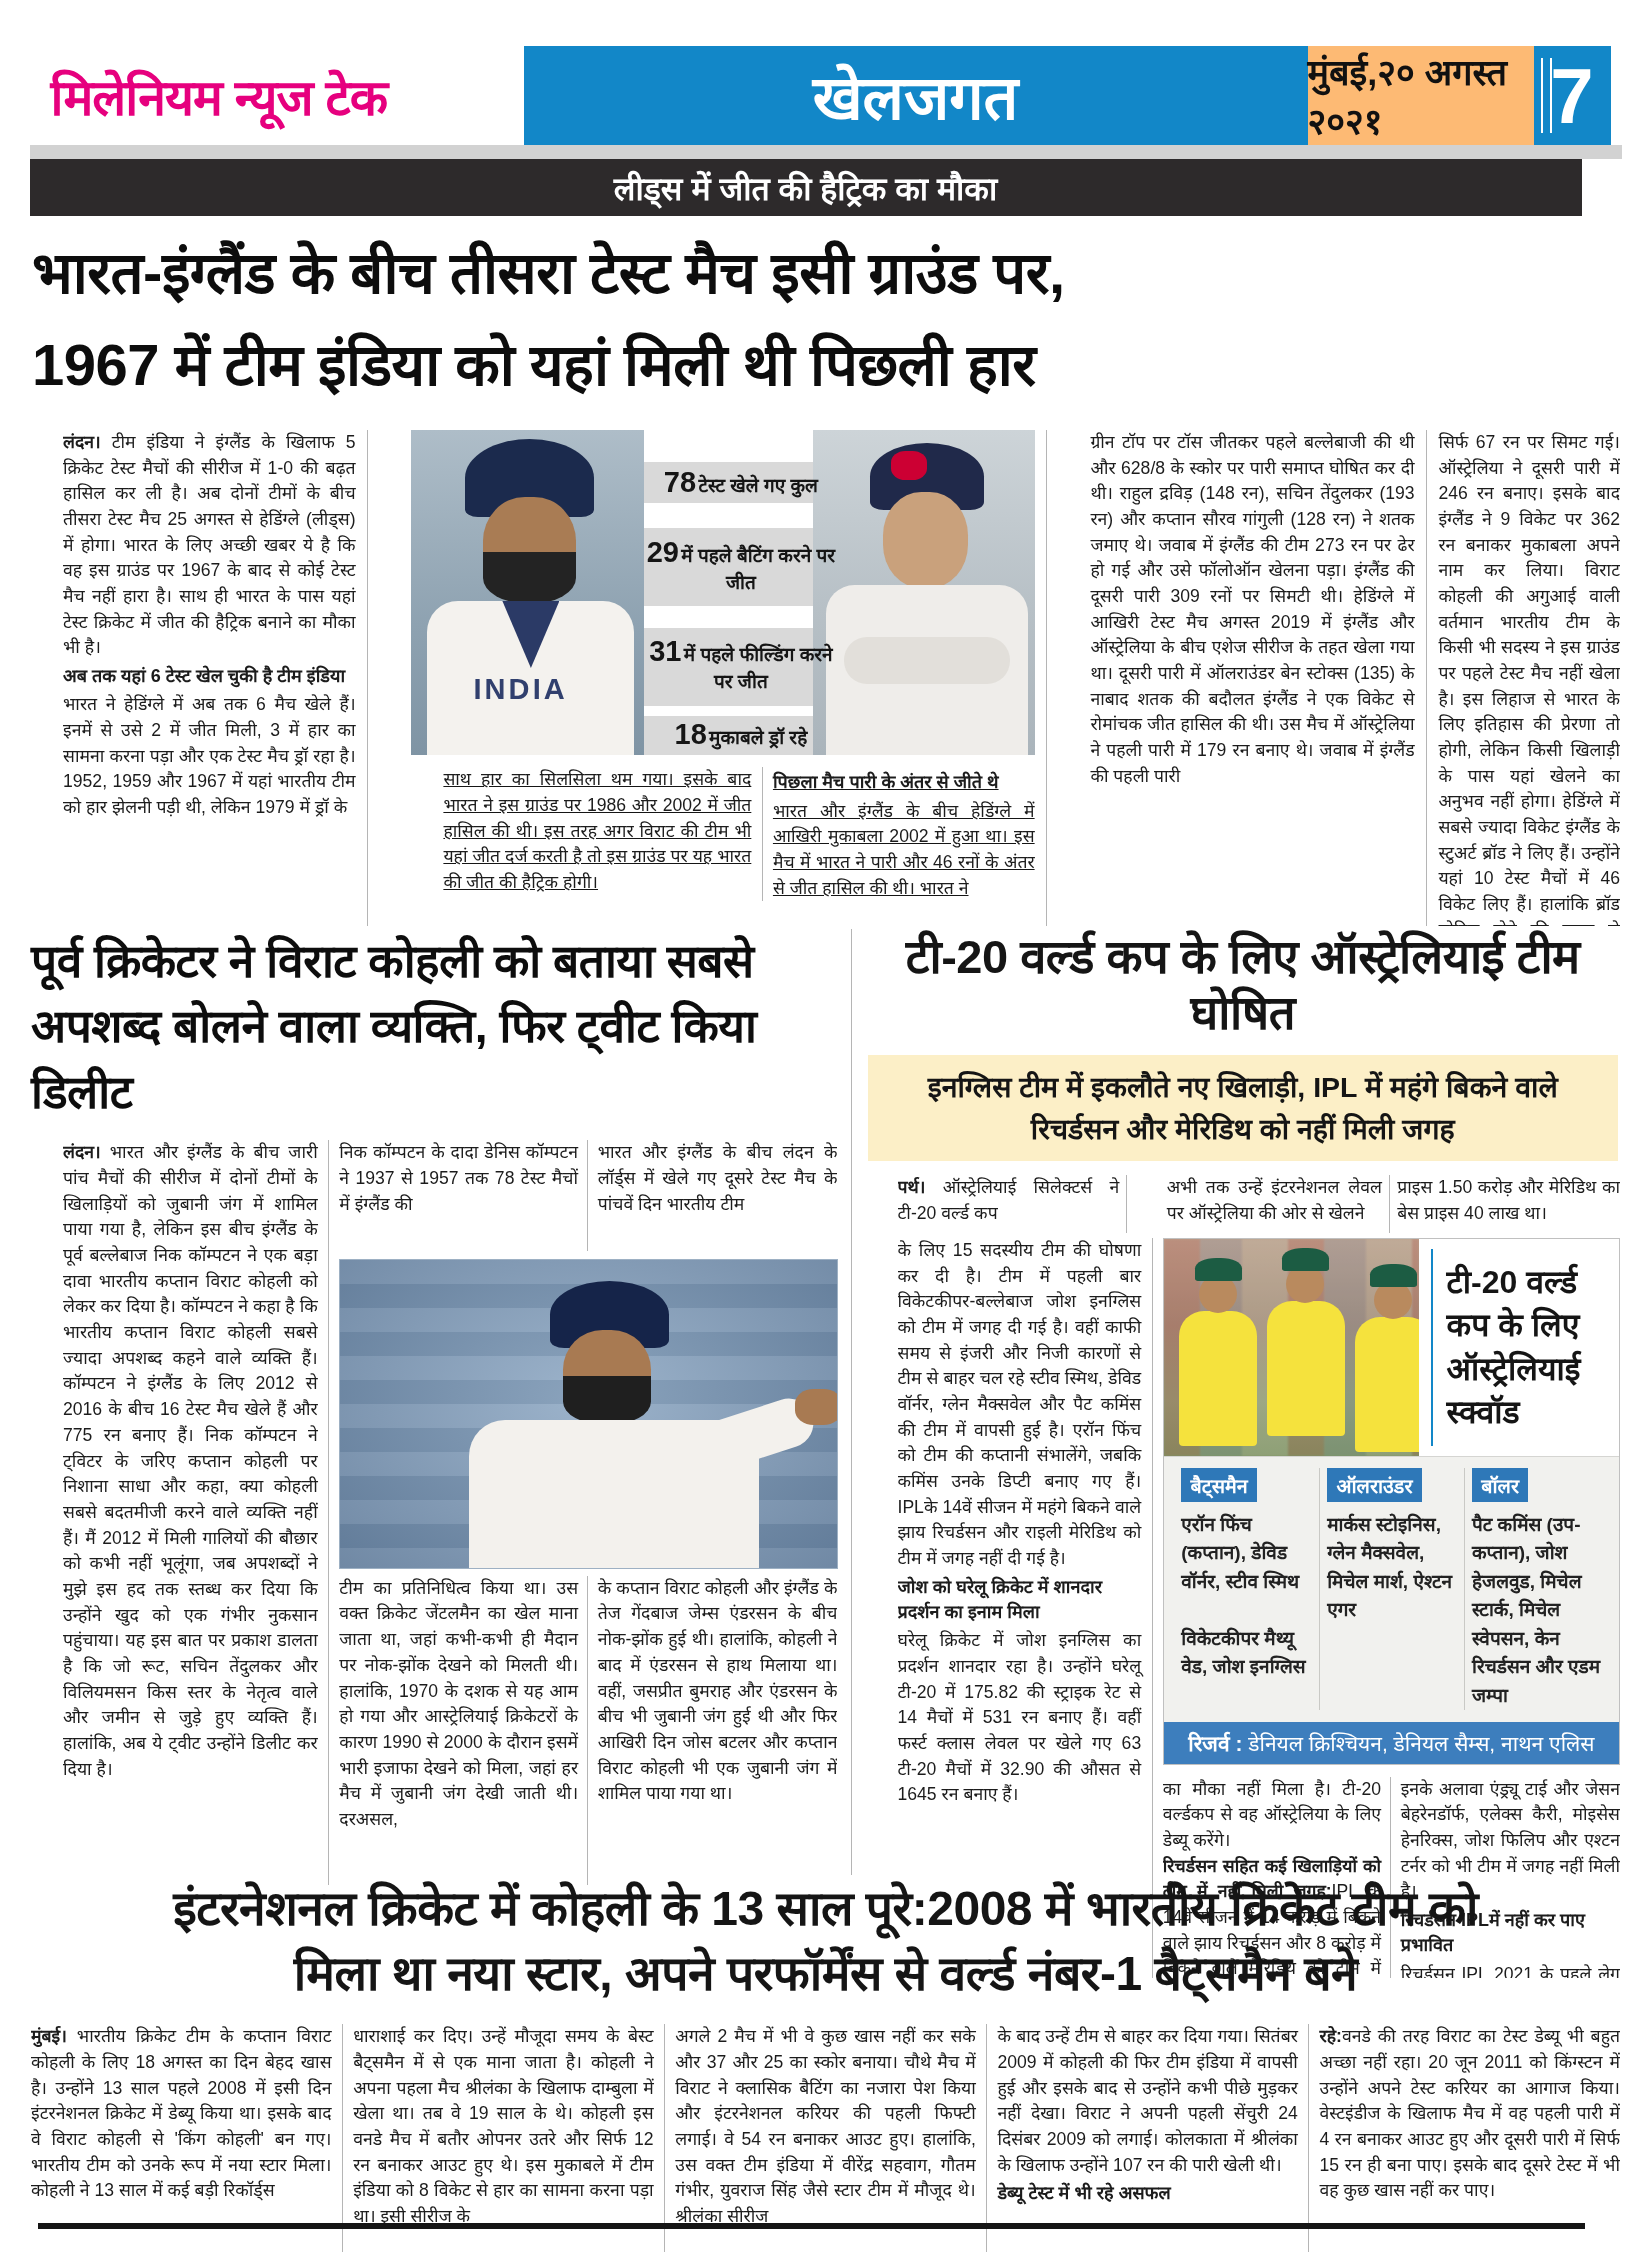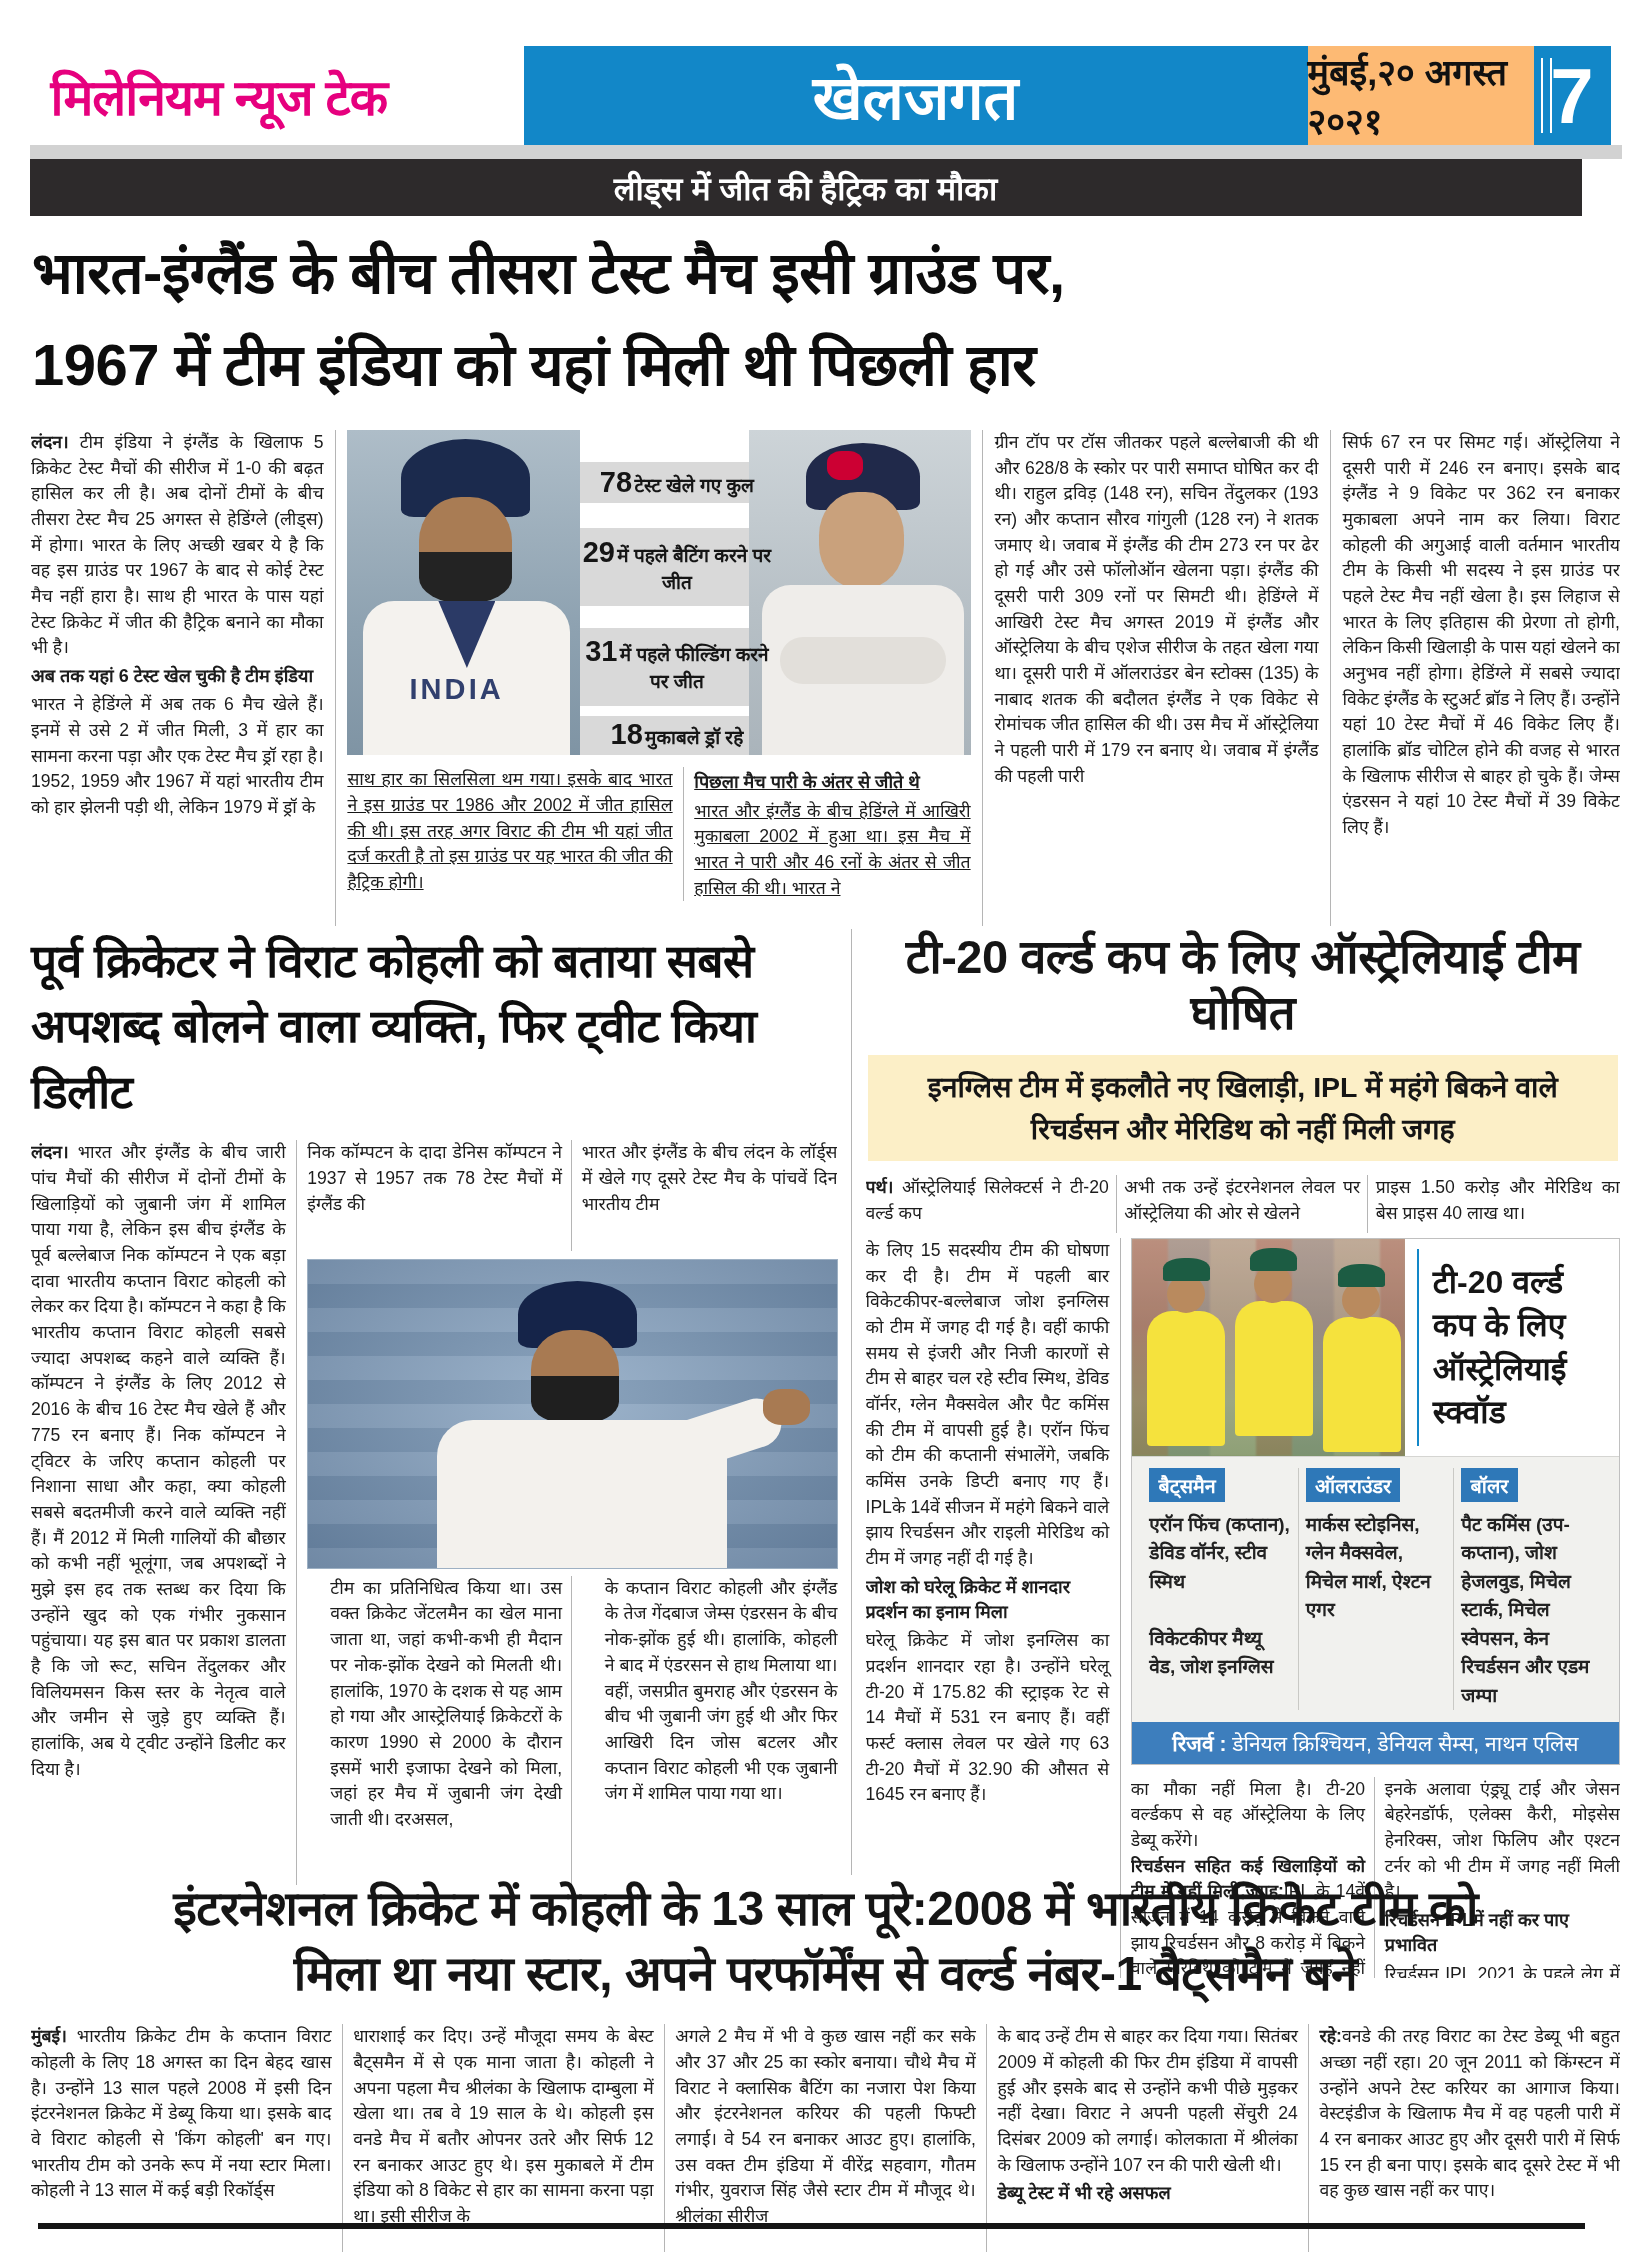--- a/index.html
+++ b/index.html
@@ -21,21 +21,21 @@
   
   .leadstrip{position:absolute;top:159px;left:29.5px;width:1552px;height:57px;background:#2d2a2b;
      display:flex;align-items:center;justify-content:center;}
   .leadstrip span{color:#fff;font-size:32px;font-weight:700;}
   .headline1{position:absolute;top:227px;left:32px;width:1588px;font-size:58px;line-height:1.58;
      font-weight:800;color:#0d0d0d;letter-spacing:-0.5px;}
   
   .body-txt{font-size:17.6px;line-height:1.46;text-align:justify;color:#1c1c1c;}
   .body-txt b{font-weight:800;}
   .subhead{font-weight:800;font-size:18px;line-height:1.4;text-align:left;margin:3.1px 0;}
-  .colrule{border-right:1px solid #b5b5b5;}
+  .colrule{border-right:1px solid #b5b5b5;margin-left:32px;}
   
   .s1row{position:absolute;top:430px;left:31px;width:1589px;height:496px;display:flex;}
   .s1c1{width:305px;padding-right:11.4px;box-sizing:border-box;overflow:hidden;}
   .s1mid{width:647px;padding:0 11.4px;box-sizing:border-box;text-decoration:underline;}
   .photoblock{position:relative;width:100%;height:325px;overflow:hidden;}
   .stripe{position:absolute;left:0;right:0;background:#d9d9d9;}
   .stattxt{position:absolute;left:234px;width:191px;text-align:center;font-weight:800;z-index:3;}
   .stattxt .num{font-size:29px;}
   .stattxt .lbl{font-size:19px;}
   .kohli{position:absolute;left:0;top:0;width:233px;height:325px;z-index:2;
@@ -73,21 +73,21 @@
   .kpoint{margin:7.2px 0;height:308px;border:0.5px solid #9db0c3;position:relative;overflow:hidden;
      background:repeating-linear-gradient(180deg,#8fa9c4 0 24px,#7b97b4 24px 48px);}
   .kpoint .shade{position:absolute;inset:0;background:radial-gradient(ellipse at 50% 45%, rgba(255,255,255,.12), rgba(20,40,70,.25));}
   .kpoint .cap{position:absolute;left:210px;top:21px;width:119px;height:67px;background:#152449;border-radius:50% 50% 12% 12%;}
   .kpoint .face{position:absolute;left:223px;top:70px;width:88px;height:88px;background:#a87a52;border-radius:45%;}
   .kpoint .beard{position:absolute;left:223px;top:116px;width:88px;height:49px;background:#1f1f1f;border-radius:0 0 48% 48%;}
   .kpoint .jersey{position:absolute;left:129px;top:160px;width:290px;height:150px;background:#f3f1ed;border-radius:36px 36px 0 0;}
   .kpoint .armR{position:absolute;left:321px;top:155px;width:155px;height:49px;background:#f3f1ed;border-radius:26px;transform:rotate(-18deg);}
   .kpoint .hand{position:absolute;left:455px;top:129px;width:47px;height:36px;background:#a87a52;border-radius:40%;}
   .s2botrow{display:flex;flex:1;overflow:hidden;}
-  .s2botrow .half{width:50%;box-sizing:border-box;overflow:hidden;margin-left:23px;}
+  .s2botrow .half{width:50%;box-sizing:border-box;overflow:hidden;}
   .s2botrow .half:first-child{padding-right:9.3px;border-right:1px solid #b5b5b5;}
   .s2botrow .half:last-child{padding-left:9.3px;}
   .story3{flex:1;padding-left:13.5px;box-sizing:border-box;border-left:1px solid #b5b5b5;}
   .s3head{font-size:47px;font-weight:800;text-align:center;line-height:1.2;letter-spacing:-0.5px;}
   .s3yellow{margin:13.5px 2.1px;background:#fcefc7;padding:10.3px 13.5px;text-align:center;}
   .s3yellow div{font-size:28.5px;font-weight:800;line-height:1.5;}
   .s3introrow{display:flex;height:58px;overflow:hidden;margin-bottom:5.2px;}
   .s3introrow .third{width:33.33%;box-sizing:border-box;overflow:hidden;padding:0 7.2px;}
   .s3introrow .third:first-child{padding-left:0;}
   .s3introrow .third:last-child{padding-right:0;}

